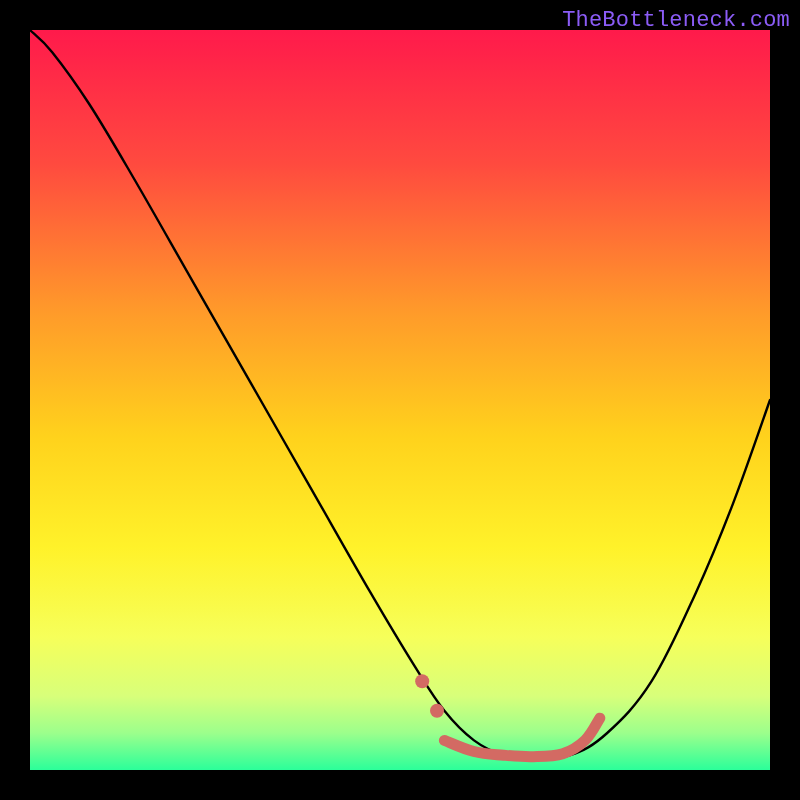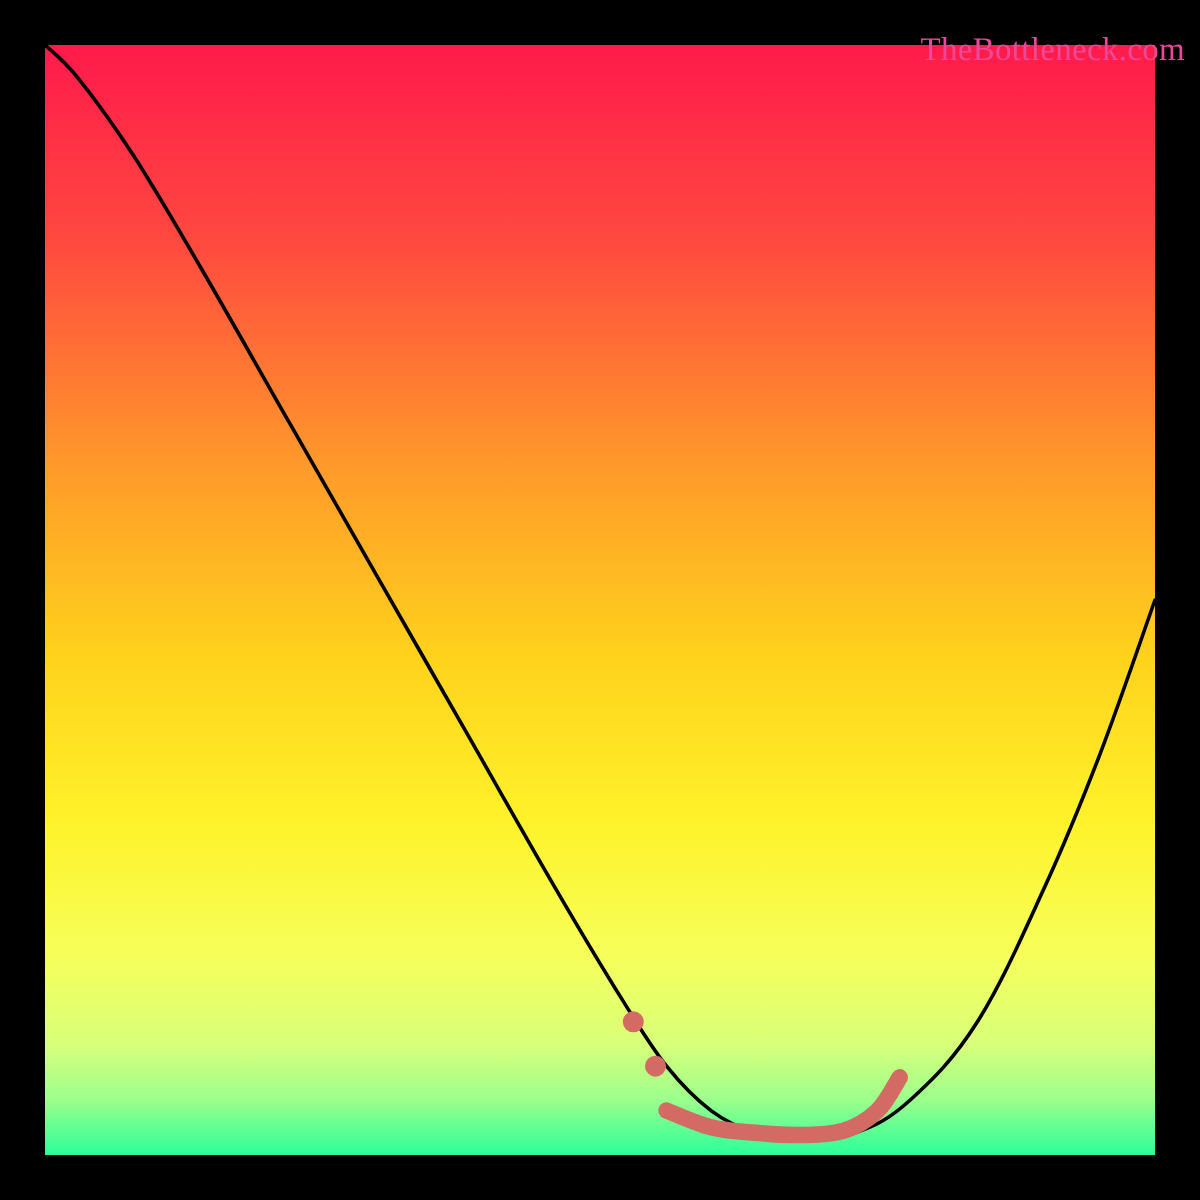--- a/index.html
+++ b/index.html
@@ -5,25 +5,25 @@
   * { margin: 0; padding: 0; box-sizing: border-box; }
   html, body { width: 800px; height: 800px; overflow: hidden; background: #000; }
   .stage {
     position: relative;
     width: 800px;
     height: 800px;
     background: #000;
   }
   .watermark {
     position: absolute;
-    top: 20px;
+    top: 8px;
     right: 10px;
-    font-family: Liberation Serif, serif;
+    font-family: Liberation Mono, monospace;
     font-size: 22px;
-    color: #ec4899;
+    color: #8b5cf6;
     letter-spacing: 0.2px;
   }
   svg { display: block; }
 </style>
 </head>
 <body>
 
 <div class="stage">
   <div class="watermark">TheBottleneck.com</div>
   <svg id="plot" width="800" height="800" viewBox="0 0 800 800">

